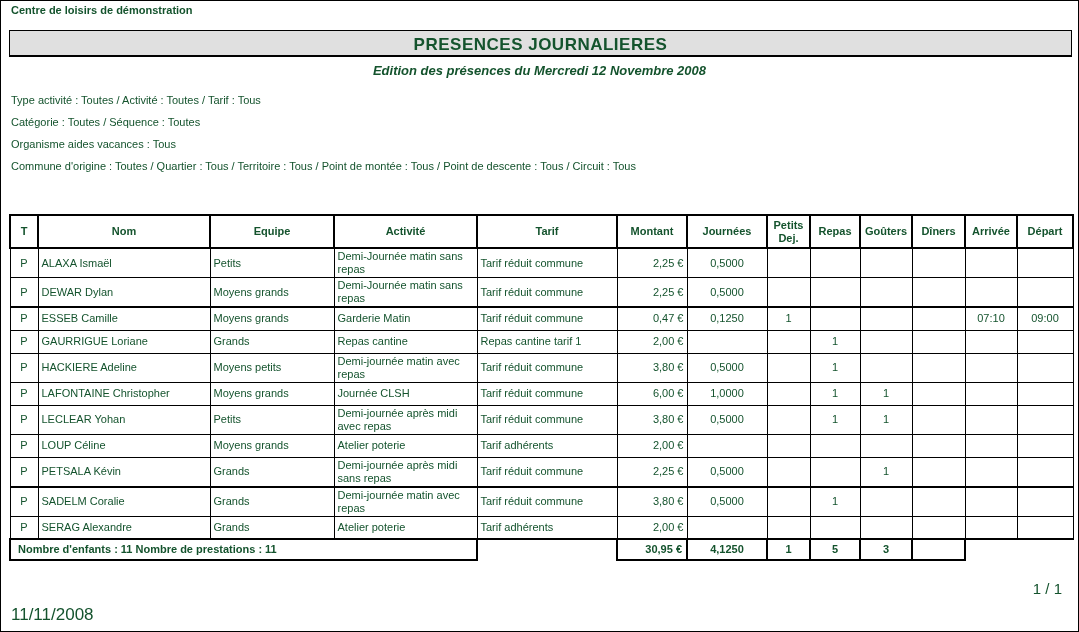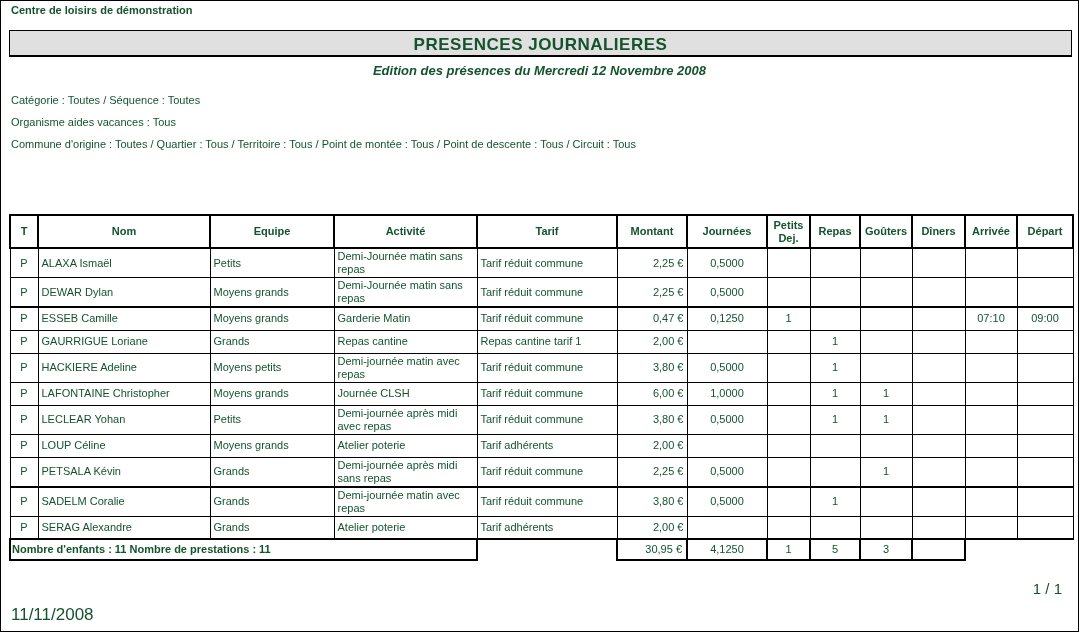--- a/index.html
+++ b/index.html
@@ -38,42 +38,43 @@
   }
   td.c0 { text-align:center; border-left:2px solid #000; }
   td.c1, td.c2, td.c3, td.c4 { text-align:left; }
   td.c5 { text-align:right; border-left-width:2px; padding-right:4px; }
   td.c6, td.c7, td.c8, td.c9, td.c10, td.c11, td.c12 { text-align:center; }
   td.c12 { border-right:2px solid #000; }
   tr.group-end td { border-bottom-width:2px; }
 
   tr.bottom-row td { border:none; border-top:2px solid #000; height:21px; }
   tr.bottom-row td.summary-cell {
-    border:2px solid #000; font-weight:bold; text-align:left; padding-left:1px;
-  }
-  tr.bottom-row td.total { border:2px solid #000; font-weight:normal; text-align:center; }
+    border:2px solid #000; font-weight:bold; text-align:left; padding-left:7px;
+  }
+  tr.bottom-row td.total { border:2px solid #000; font-weight:bold; text-align:center; }
   tr.bottom-row td.total-montant { text-align:right; padding-right:4px; }
 
   .footer-date { position:absolute; top:604px; left:10px; font-size:17px; }
   .footer-page { position:absolute; top:579px; right:16px; font-size:15px; }
 </style>
 </head>
 <body>
 
 <div class="page">
 
   <div class="org-name">Centre de loisirs de démonstration</div>
 
   <div class="title-bar">
     <span>PRESENCES JOURNALIERES</span>
   </div>
 
   <div class="subtitle">Edition des présences du Mercredi 12 Novembre 2008</div>
 
   <div class="filters">
+    <div class="filter-line">Type activité : Toutes / Activité : Toutes / Tarif : Tous</div>
     <div class="filter-line">Catégorie : Toutes / Séquence : Toutes</div>
     <div class="filter-line">Organisme aides vacances : Tous</div>
     <div class="filter-line">Commune d'origine : Toutes / Quartier : Tous / Territoire : Tous / Point de montée : Tous / Point de descente : Tous / Circuit : Tous</div>
   </div>
 
   <table class="report">
     <colgroup>
       <col style="width:28px">
         <col style="width:172px">
         <col style="width:124px">

